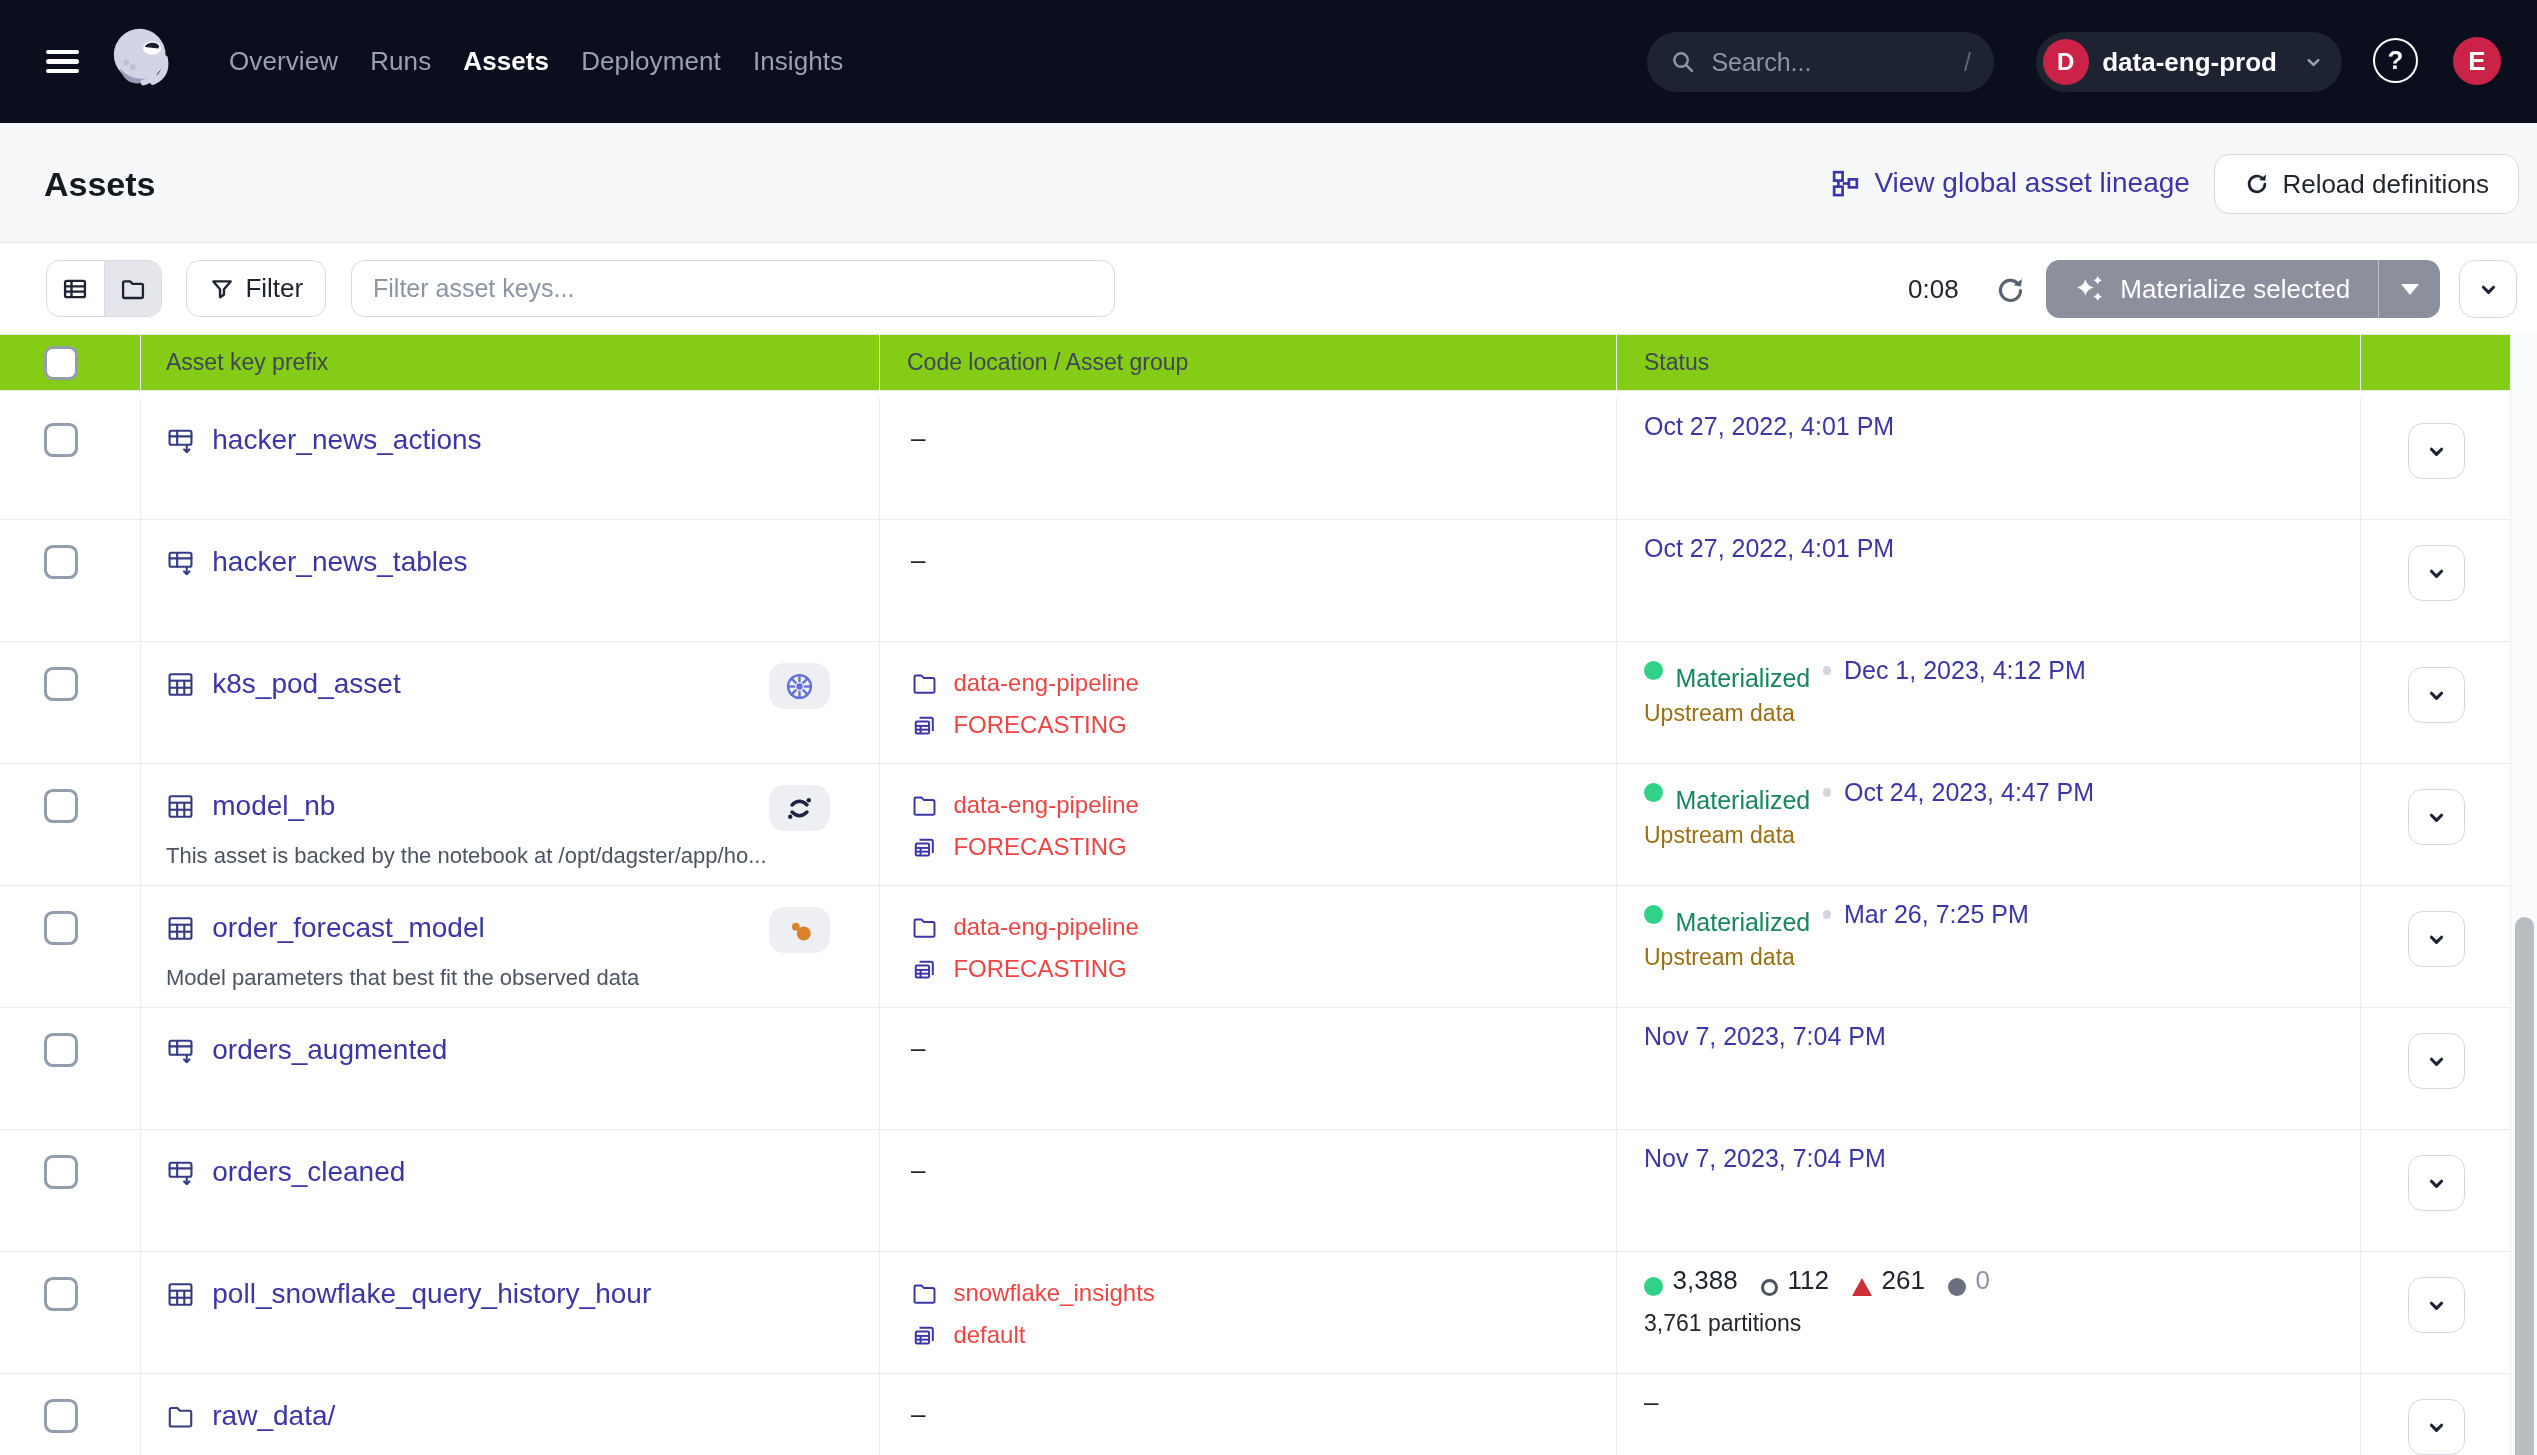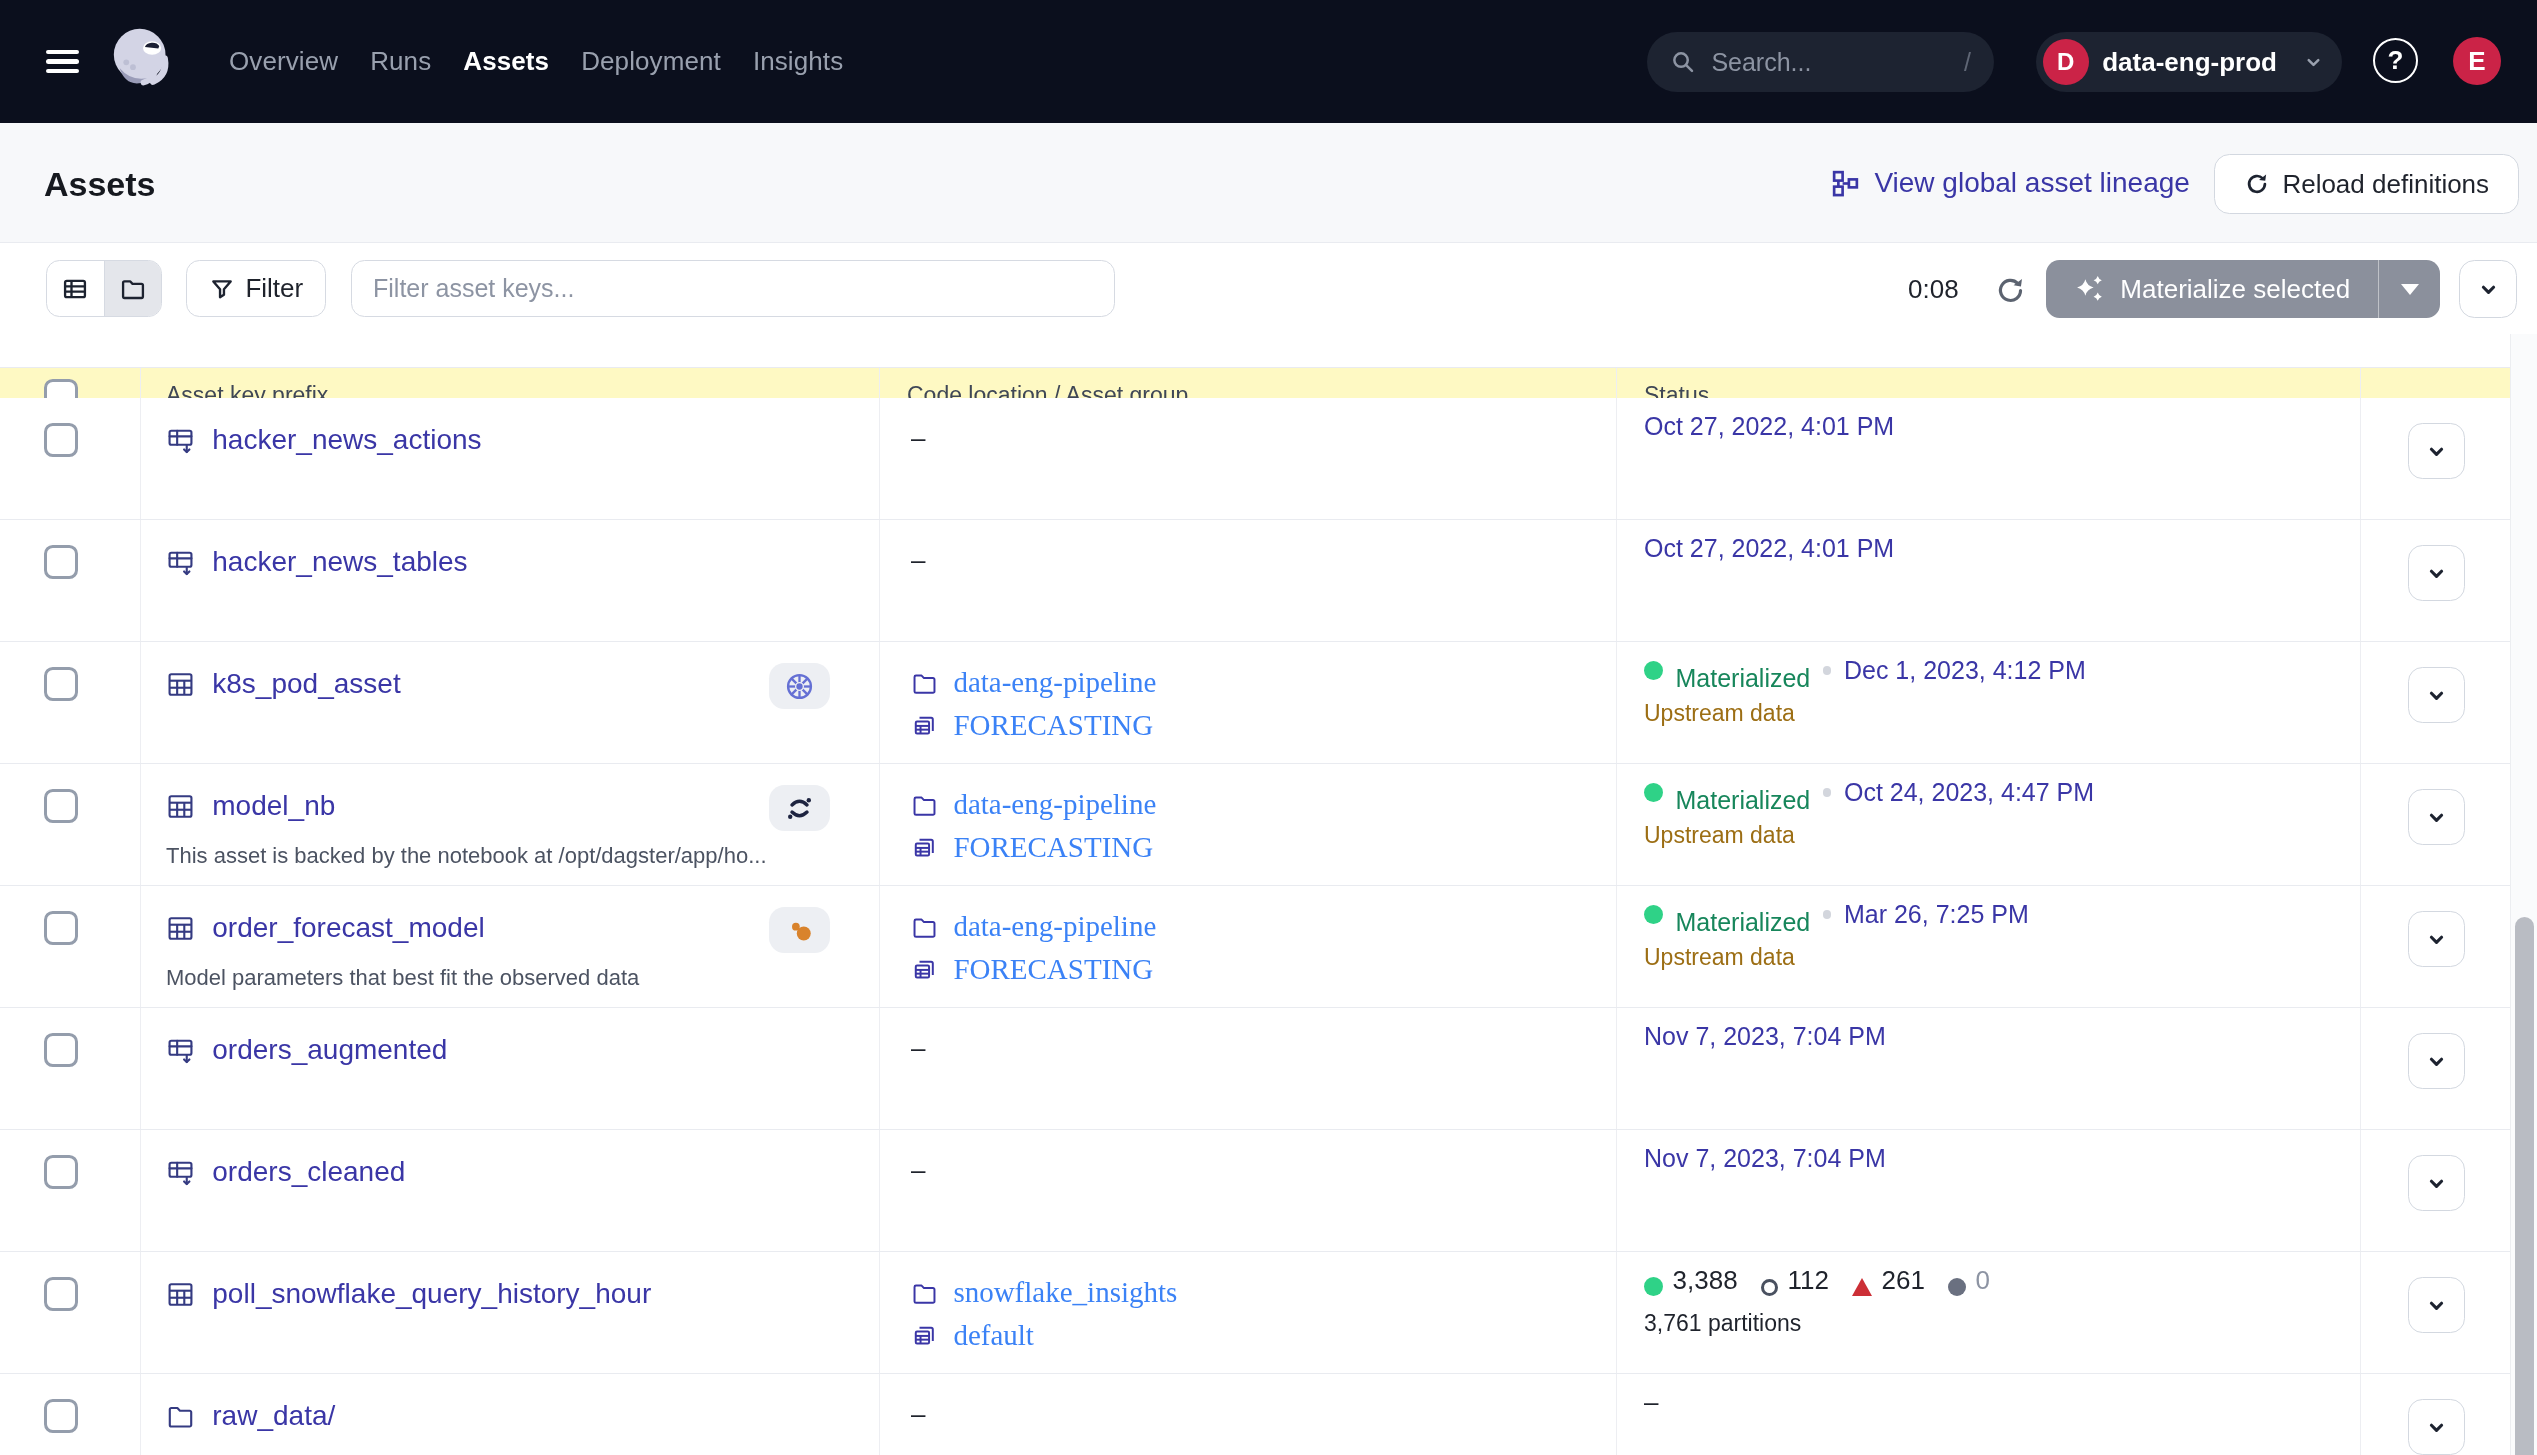--- a/index.html
+++ b/index.html
@@ -64,21 +64,21 @@
   .mat-caret { width:62px; display:flex; align-items:center; justify-content:center;
     border-left:1.9px solid rgba(255,255,255,.45); }
   .caret-tri { width:0; height:0; border-left:9.6px solid transparent; border-right:9.6px solid transparent;
     border-top:11.5px solid #fff; }
   .more-btn { position:absolute; left:2459px; top:15.4px; width:58px; height:58px; background:#fff;
     border:1.9px solid #d3d8e0; border-radius:15.4px; display:flex; align-items:center; justify-content:center;
     color:#1d2330; cursor:pointer; }
 
   
   .thead { position:absolute; left:0; top:334px; width:2511px; height:57px; display:flex;
-    border-top:1.9px solid #e9ebf0; border-bottom:1.9px solid #e9ebf0; background:#fef9c3;margin-top:33px; }
+    border-top:1.9px solid #e9ebf0; border-bottom:1.9px solid #e9ebf0; background:#84cc16; }
   .th { font-size:23px; color:#3f4756; display:flex; align-items:center; }
   .tbody { position:absolute; left:0; top:398px; width:2511px; height:1057px; }
   .row { display:flex; height:122px; border-bottom:1.9px solid #e9ebf0; position:relative; background:#fff; }
   .col-check { width:141px; border-right:1.9px solid #edeef2; flex:none; }
   .col-name  { width:739px; border-right:1.9px solid #edeef2; flex:none; padding:15.4px 0 0 25px; position:relative; }
   .col-loc   { width:737px; border-right:1.9px solid #edeef2; flex:none; padding:20px 0 0 31px; }
   .col-status{ width:744px; border-right:1.9px solid #edeef2; flex:none; padding:8px 0 0 27px; }
   .col-action{ flex:1; display:flex; justify-content:center; }
   .checkbox { display:block; width:34px; height:34px; border:3.4px solid #949dac; border-radius:8.7px;
     background:#fff; cursor:pointer; }
@@ -87,21 +87,21 @@
   .name-line { height:54px; display:flex; align-items:center; gap:17.3px; }
   .row-icon { width:29px; height:29px; color:#353b82; flex:none; display:flex; }
   .asset-link { font-size:28px; color:#3a36a6; text-decoration:none; cursor:pointer; }
   .badge { position:absolute; left:628px; top:21px; width:61px; height:46px; background:#edeff3;
     border-radius:15.4px; display:flex; align-items:center; justify-content:center; }
   .desc { margin-top:9.6px; font-size:22px; color:#4c5362; max-width:673px; white-space:nowrap;
     overflow:hidden; }
   .loc-line { height:41px; display:flex; align-items:center; gap:15.4px; }
   .loc-line + .loc-line { margin-top:1.9px; }
   .loc-icon { width:27px; height:27px; color:#3a36a6; flex:none; display:flex; }
-  .loc-link { font-size:29px; color:#3b82f6; text-decoration:none; cursor:pointer;font-family:Liberation Serif, serif; }
+  .loc-link { font-size:24px; color:#ef4444; text-decoration:none; cursor:pointer; }
   .dash { font-size:26px; color:#1f232c; line-height:41px; }
   .status-line { height:41px; display:flex; align-items:center; }
   .status-sub { margin-top:2.9px; font-size:23px; line-height:38px; }
   .status-sub.amber { color:#9c6e14; }
   .status-sub.dark { color:#1f232c; }
   .ts-link { font-size:25px; color:#3a36a6; text-decoration:none; cursor:pointer; }
   .st-green-dot { width:19px; height:19px; border-radius:50%; background:#2fd287; margin-right:12.5px; flex:none; }
   .st-label { font-size:25px; color:#17865b;margin-top:16px; }
   .sep-dot { width:8.7px; height:8.7px; border-radius:50%; background:#d3d6dd; margin:0 12.5px; flex:none; }
   .cnt { display:flex; align-items:flex-end; gap:9.6px; margin-right:23px; }

